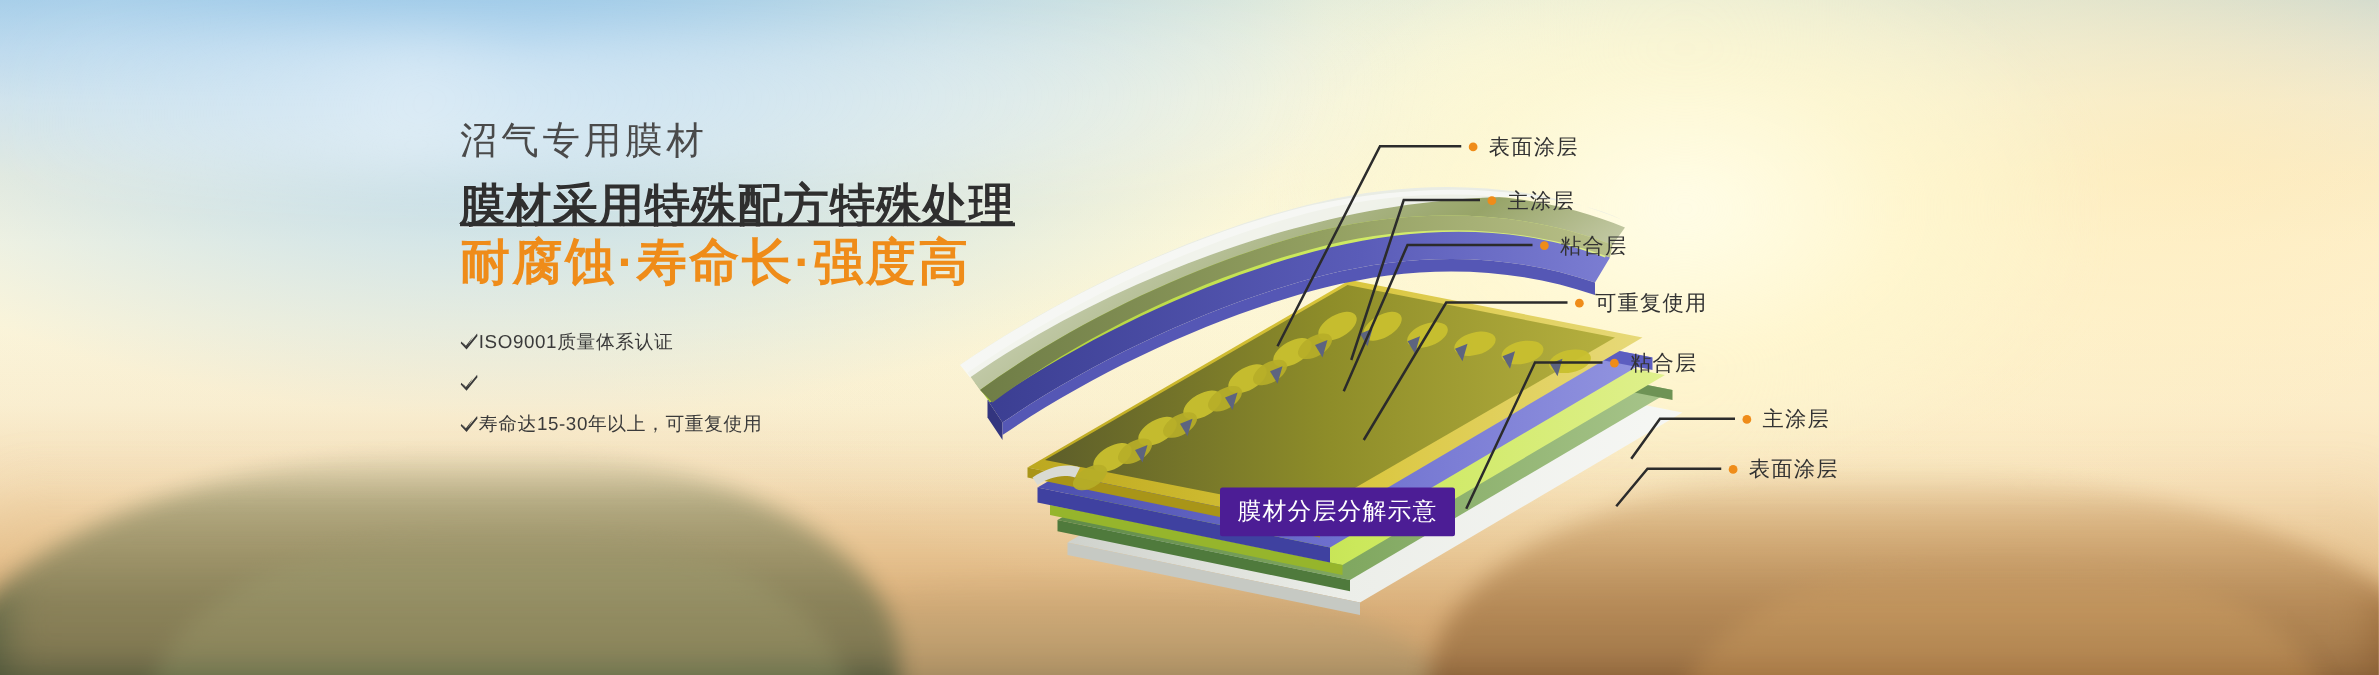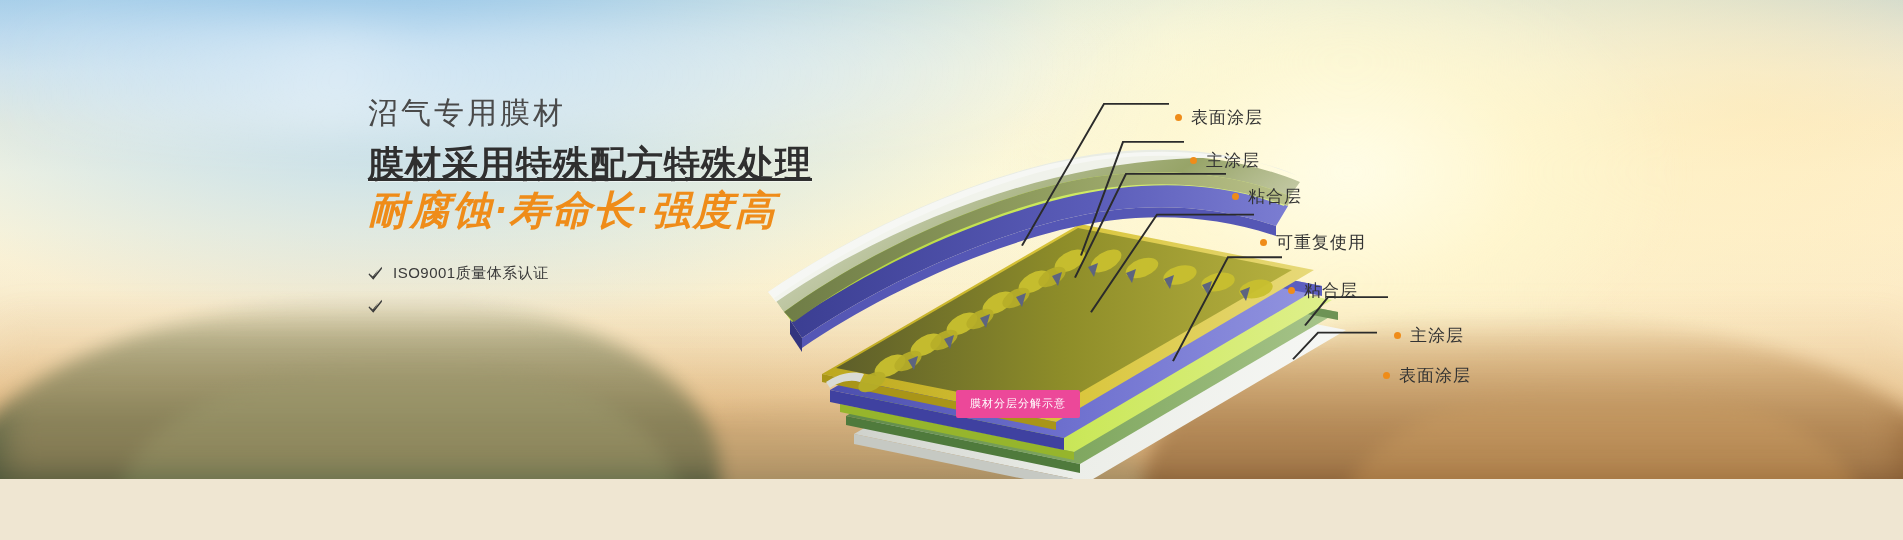--- a/index.html
+++ b/index.html
@@ -5,21 +5,21 @@
   * { margin:0; padding:0; box-sizing:border-box; }
   html,body { width:1903px; height:540px; overflow:hidden; }
   body {
     font-family:"Liberation Sans","DejaVu Sans",sans-serif;
     background:#efe6d2;
   }
 
   
   #banner {
     position:relative;
-    width:1903px; height:479px;
+    width:1903px; height:540px;
     overflow:hidden;
   }
 
   
   .bg-base {
     position:absolute; inset:0;
     background:
       radial-gradient(ellipse 900px 420px at 22% 6%,  rgba(150,198,232,0.92) 0%, rgba(178,214,238,0.55) 38%, rgba(226,236,232,0.10) 72%, rgba(255,255,255,0) 100%),
       radial-gradient(ellipse 1100px 560px at 62% 10%, rgba(255,250,215,0.85) 0%, rgba(255,247,205,0.45) 45%, rgba(255,252,235,0) 80%),
       radial-gradient(ellipse 950px 500px at 92% 22%, rgba(255,226,170,0.70) 0%, rgba(255,235,195,0.30) 50%, rgba(255,245,220,0) 82%),
@@ -116,30 +116,28 @@
     text-decoration:underline;
   }
   .head-accent {
     font-size:40px;
     font-weight:bold;
     color:#ef8c19;
     letter-spacing:2px;
     line-height:1.18;
     margin-top:2px;
     white-space:nowrap;
-    font-style:italic;
   }
   .bullets {
     margin-top:30px;
     list-style:none;
   }
   .bullet {
     display:flex;
     align-items:center;
-    gap:10px;
     margin-bottom:16px;
     font-size:15px;
     color:#3a3a3a;
     letter-spacing:0.5px;
     white-space:nowrap;
   }
   .bullet .tick {
     flex:0 0 auto;
     width:15px; height:15px;
     display:inline-block;
@@ -171,24 +169,24 @@
     font-size:17px;
     color:#333333;
     letter-spacing:1px;
   }
   .lead-lines { position:absolute; inset:0; pointer-events:none; }
   .lead-lines svg { display:block; width:100%; height:100%; }
 
   
   .badge {
     position:absolute;
-    left:956px; top:390px;
-    background:#ec4899;
+    left:976px; top:390px;
+    background:#4c1d95;
     color:#ffffff;
-    font-size:11px;
+    font-size:19px;
     letter-spacing:1px;
     padding:6px 14px 7px 14px;
     border-radius:2px;
     white-space:nowrap;
   }
 </style>
 </head>
 <body>
 
 <div id="banner">
@@ -218,20 +216,29 @@
         </span>
         <span>ISO9001质量体系认证</span>
       </li>
       <li class="bullet">
         <span class="tick">
           <svg viewBox="0 0 16 16" width="15" height="15">
             <path d="M1.2 7.6 L5.3 12.2 L14.6 0.8 L14.9 2.9 L5.6 14.6 L0.6 9.1 Z" fill="#3a3a3a"></path>
             <path d="M2.4 8.4 L5.0 11.3 L11.0 3.6 L5.3 13.0 Z" fill="#3a3a3a"></path>
           </svg>
         </span>
+      </li>
+      <li class="bullet">
+        <span class="tick">
+          <svg viewBox="0 0 16 16" width="15" height="15">
+            <path d="M1.2 7.6 L5.3 12.2 L14.6 0.8 L14.9 2.9 L5.6 14.6 L0.6 9.1 Z" fill="#3a3a3a"></path>
+            <path d="M2.4 8.4 L5.0 11.3 L11.0 3.6 L5.3 13.0 Z" fill="#3a3a3a"></path>
+          </svg>
+        </span>
+        <span>寿命达15-30年以上，可重复使用</span>
       </li>
     </ul>
   </div>
 
   <div class="art">
     <svg viewBox="0 0 780 470" preserveAspectRatio="none">
       <defs>
         <linearGradient id="gOlive" x1="0" y1="0" x2="1" y2="0">
           <stop offset="0%" stop-color="#6f7d46"></stop>
           <stop offset="55%" stop-color="#93a061"></stop>

